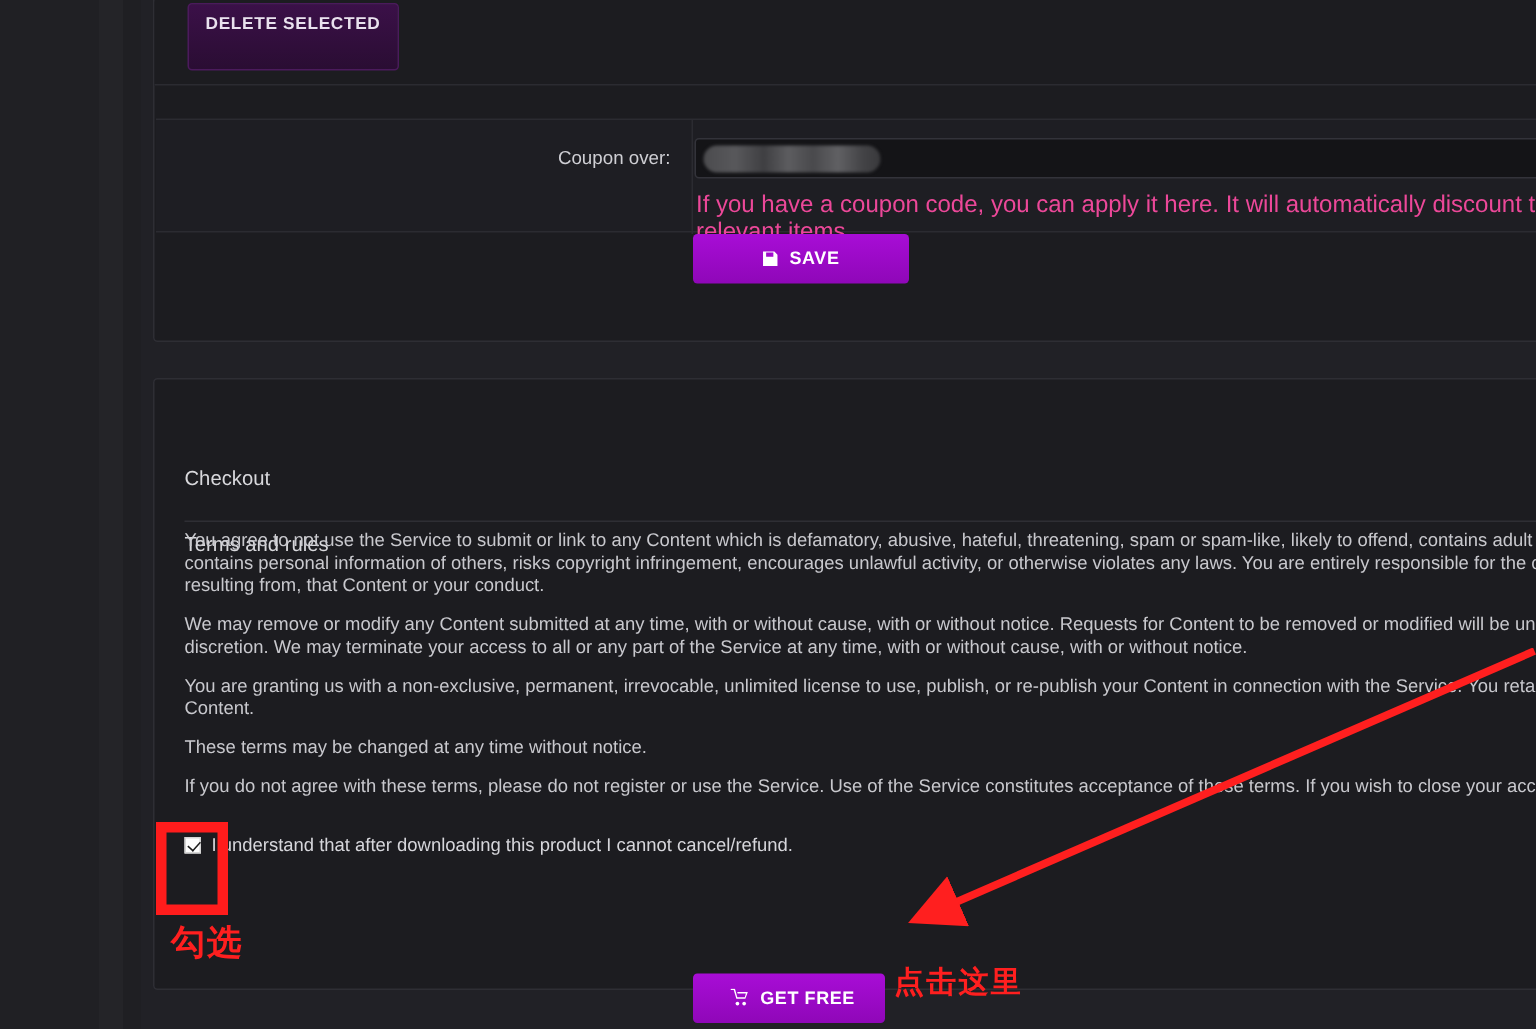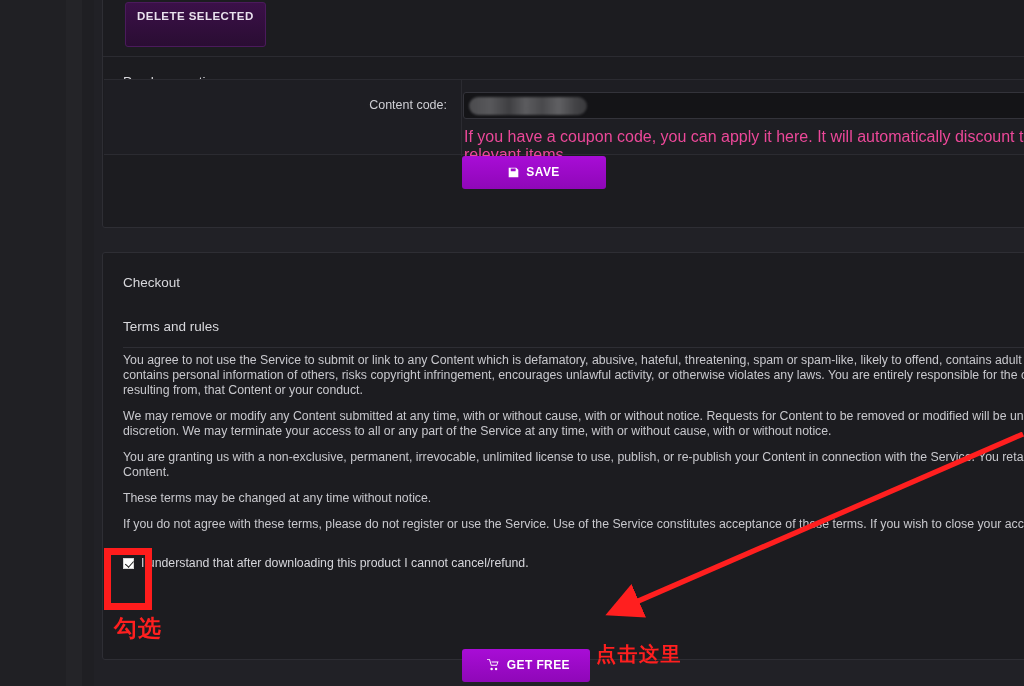--- a/index.html
+++ b/index.html
@@ -41,21 +41,21 @@
     position:absolute; left:22px; top:1px;
     padding:7px 11px 24px 11px;
     background:linear-gradient(180deg,#3b1048 0%,#2a0d33 100%);
     border:1px solid #4b1a5c;
     border-radius:3px;
     color:#e9e2ee; font-size:11.5px; font-weight:bold; letter-spacing:.45px;
     cursor:pointer; white-space:nowrap;
   }
 
   .section-title {
-    position:absolute; color:#d8d8dc; font-size:13.5px; font-weight:400;
+    position:absolute; color:#d8d8dc; font-size:13.5px; font-weight:400;margin-top:36px;
   }
 
   
   .po-row {
     position:absolute; left:1px; top:100px; width:978px; height:76px;
     background:#1e1e23; border-top:1px solid #2b2b31; border-bottom:1px solid #2b2b31;
   }
   .po-label-cell {
     position:absolute; left:0; top:0; width:358px; height:76px;
     border-right:1px solid #2b2b31;
@@ -148,21 +148,21 @@
   <div class="card" id="card-cart">
 
     <div class="card-toolbar">
       <button class="btn-delete">DELETE SELECTED</button>
     </div>
 
     <div class="section-title" style="left:20px; top:95px;">Purchase options</div>
 
     <div class="po-row">
       <div class="po-label-cell">
-        <span class="po-label">Content code:</span>
+        <span class="po-label">Coupon over:</span>
       </div>
       <div class="po-field-cell">
         <div class="coupon-input" title="">
           <div class="redacted"></div>
         </div>
         <div class="coupon-hint">If you have a coupon code, you can apply it here. It will automatically discount the relevant items.</div>
       </div>
     </div>
 
     <div class="po-save-area">

